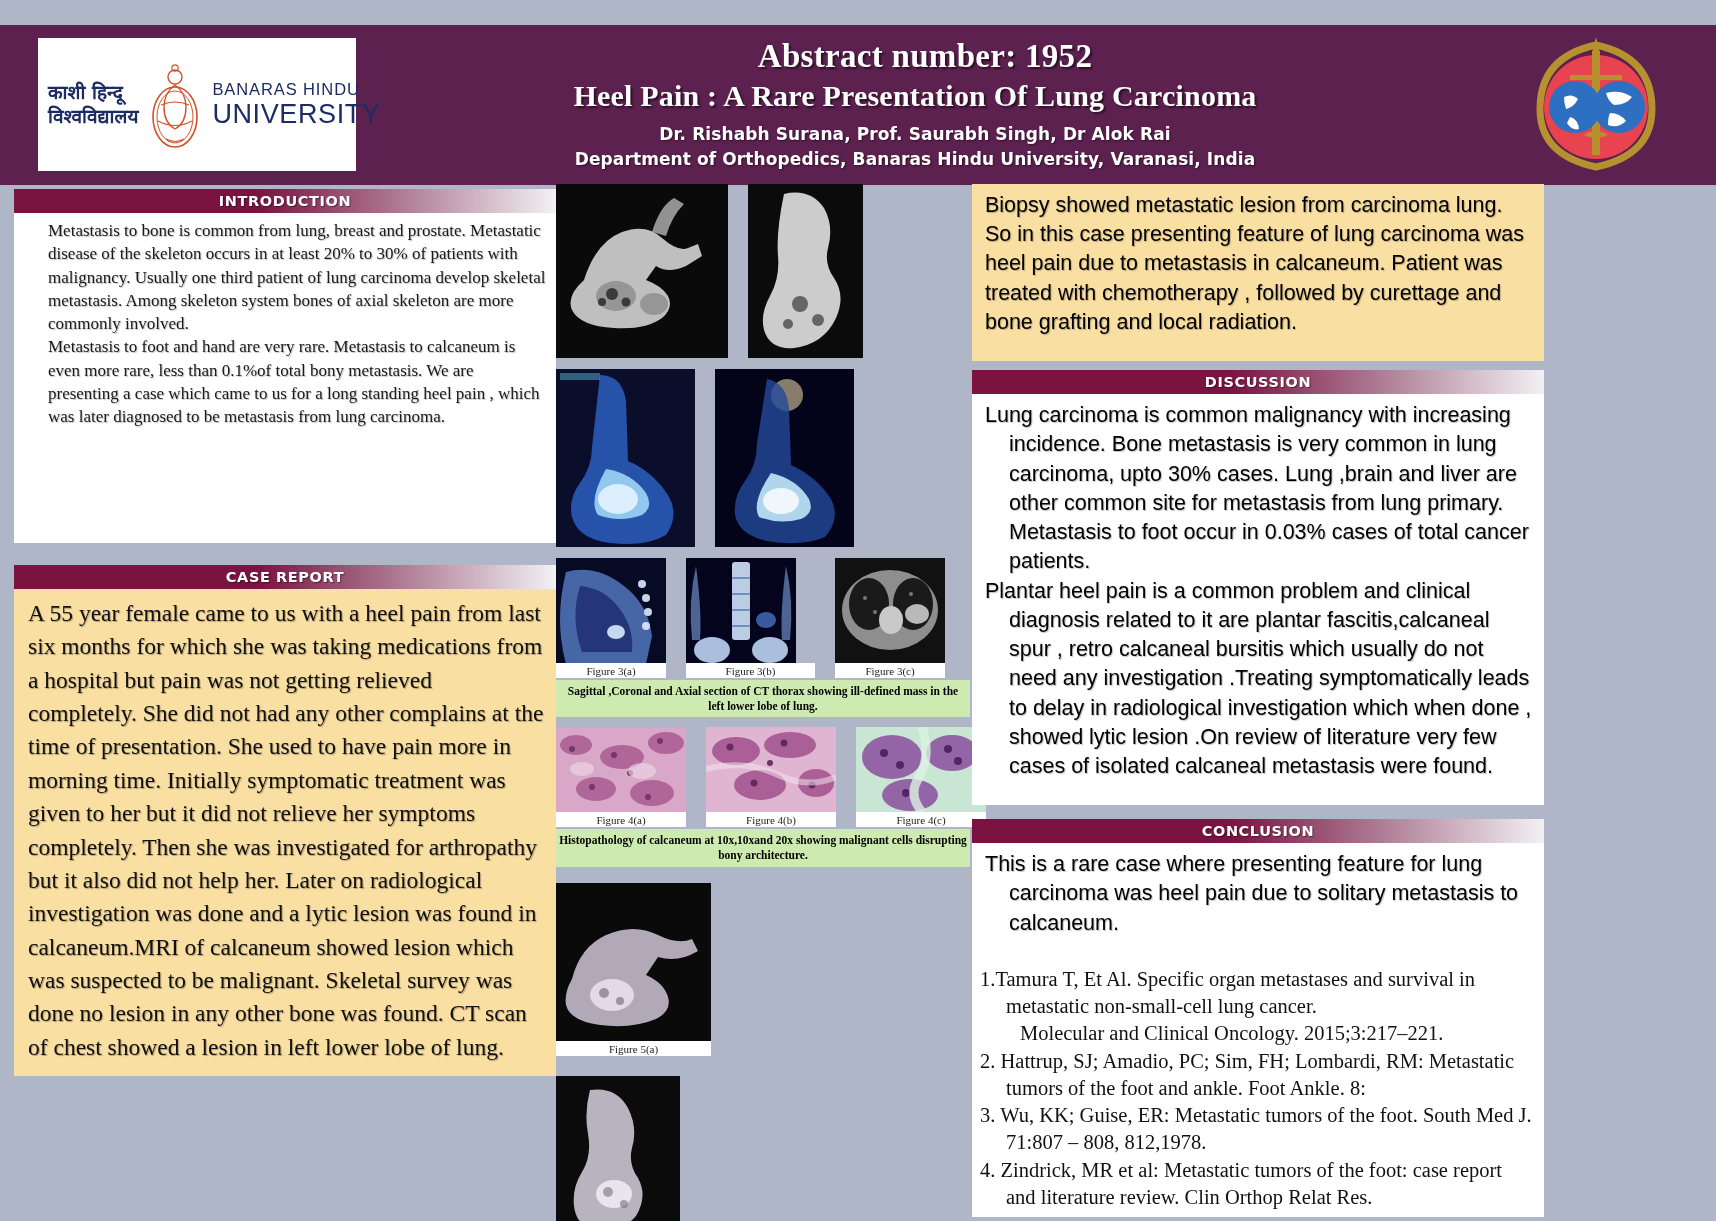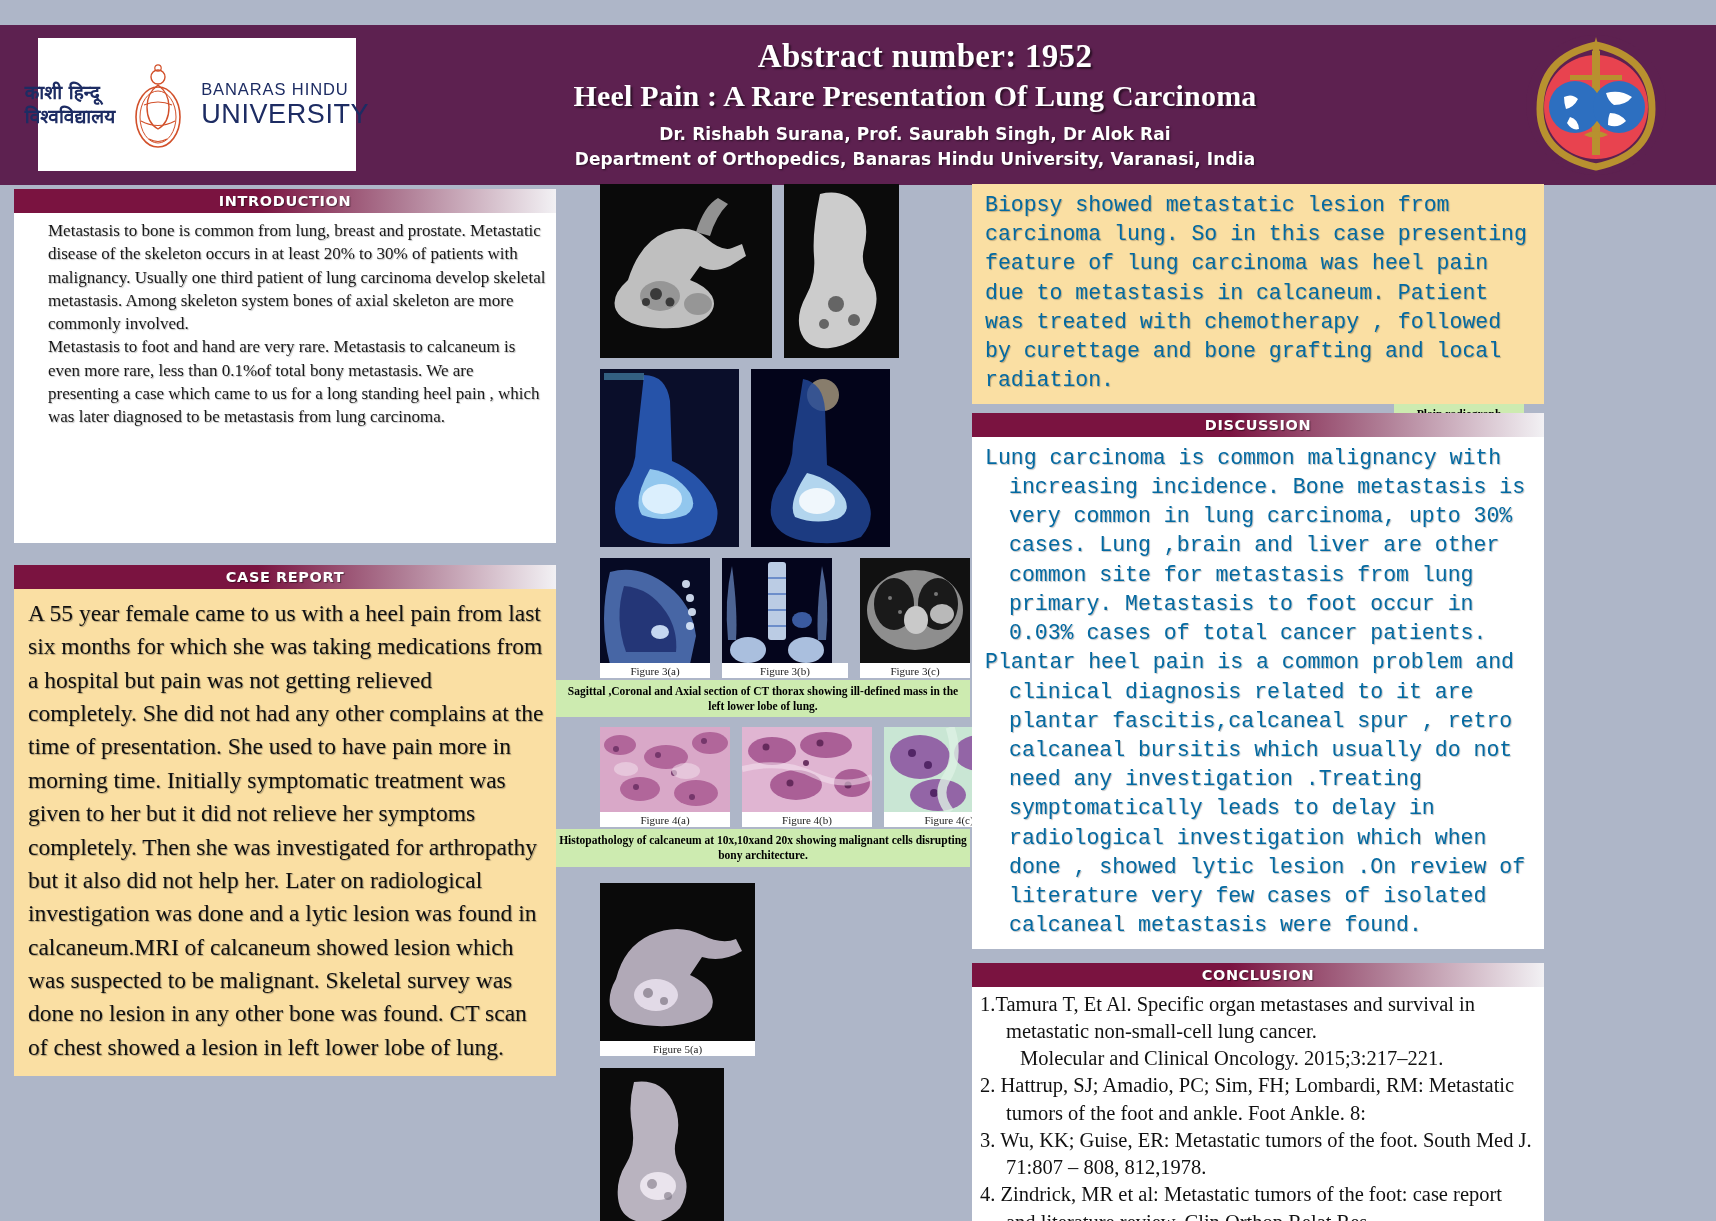--- a/index.html
+++ b/index.html
@@ -13,21 +13,21 @@
 
   
   .header {
     position: absolute; left: 0; top: 25px; width: 1716px; height: 160px;
     background: #5d2150;
     display: flex; align-items: center;
   }
   .logo-box {
     position: absolute; left: 38px; top: 13px;
     width: 318px; height: 133px; background: #ffffff;
-    display: flex; align-items: center; justify-content: center; gap: 12px;
+    display: flex; align-items: center; justify-content: space-between; gap: 6px;
     padding: 0 10px;
   }
   .logo-hindi {
     font-family: "DejaVu Sans", sans-serif;
     font-size: 19px; line-height: 1.25; color: #1d2c63; font-weight: 700;
     text-align: left; white-space: nowrap;
   }
   .logo-emblem { width: 62px; height: 92px; flex: 0 0 62px; }
   .logo-words { text-align: left; color: #1d2c63; font-family: "Liberation Sans", sans-serif; }
   .logo-words .l1 { font-size: 16.5px; letter-spacing: .9px; line-height: 1.2; }
@@ -80,42 +80,42 @@
   .hang { padding-left: 22px; text-indent: -22px; }
 
   .case-text {
     font-family: "Liberation Serif", serif; font-size: 23.5px;
     line-height: 1.42; color: #111111; padding: 8px 12px 10px 14px;
     text-shadow: 1px 1px 1px rgba(0,0,0,.3);
   }
 
   
   .col-mid { position: absolute; left: 556px; top: 184px; width: 414px; }
-  .img-row { display: flex; gap: 12px; margin-left: 44px; }
+  .img-row { display: flex; gap: 20px; }
   .xr { background:#000; position: relative; overflow: hidden; }
   .cap-green {
     background: #cdebb0; color: #000; font-family: "Liberation Serif", serif;
     font-weight: bold; font-size: 11.5px; line-height: 1.28; text-align: center;
     padding: 4px 3px;
   }
   .figlabel {
     font-family: "Liberation Serif", serif; font-size: 11px; color: #222;
     text-align: center; background: #fff; padding: 2px 0 1px;
   }
   .sidecap {
     position: absolute; background: #cdebb0; color: #000;
     font-family: "Liberation Serif", serif; font-weight: bold;
     font-size: 11.6px; line-height: 1.3; text-align: center; padding: 5px 3px;
   }
 
   
   .col-right { position: absolute; left: 972px; top: 184px; width: 572px; }
   .right-text {
-    font-family: Liberation Mono, monospace; font-size: 21.5px;
-    line-height: 1.36; color: #0369a1; padding: 7px 11px 8px 13px;
+    font-family: Liberation Sans, sans-serif; font-size: 21.5px;
+    line-height: 1.36; color: #000000; padding: 7px 11px 24px 13px;
     text-shadow: 1px 1px 1px rgba(0,0,0,.25);
   }
   .ref-text {
     font-family: "Liberation Serif", serif; font-size: 20.5px;
     line-height: 1.33; color: #111; padding: 4px 10px 6px 8px;
   }
   .ref-text p { padding-left: 26px; text-indent: -26px; }
   .ref-text .sub { padding-left: 40px; text-indent: 0; }
 </style>
 </head>
@@ -422,20 +422,25 @@
 
     <div class="banner" style="margin-top:9px;">DISCUSSION</div>
     <div class="panel-white">
       <div class="right-text" style="min-height:318px;">
         <p class="hang" style="padding-left:24px;text-indent:-24px;">Lung carcinoma is common malignancy with increasing incidence. Bone metastasis is very common in lung carcinoma, upto 30% cases. Lung ,brain and liver are other common site for metastasis from lung primary. Metastasis to foot occur in 0.03% cases of total cancer patients.</p>
         <p class="hang" style="padding-left:24px;text-indent:-24px;">Plantar heel pain is a common problem and clinical diagnosis related to it are plantar fascitis,calcaneal spur , retro calcaneal bursitis which usually do not need any investigation .Treating symptomatically leads to delay in radiological investigation which when done , showed lytic lesion .On review of literature very few cases of isolated calcaneal metastasis were found.</p>
       </div>
     </div>
 
     <div class="banner" style="margin-top:14px;">CONCLUSION</div>
+    <div class="panel-white">
+      <div class="right-text" style="min-height:85px;">
+        <p class="hang" style="padding-left:24px;text-indent:-24px;">This is a rare case where presenting feature for lung carcinoma was heel pain due to solitary metastasis to calcaneum.</p>
+      </div>
+    </div>
 
     <div class="panel-white">
       <div class="ref-text" style="min-height:255px;">
         <p><span>1.</span><span>Tamura T,  Et Al. Specific organ metastases and survival in metastatic non-small-cell lung cancer.</span></p>
         <p class="sub">Molecular and Clinical Oncology. 2015;3:217–221.</p>
         <p><span>2.</span> <span>Hattrup, SJ; Amadio, PC; Sim, FH; Lombardi, RM: Metastatic tumors of the foot and ankle. Foot Ankle. 8:</span></p>
         <p><span>3.</span> <span>Wu, KK; Guise, ER: Metastatic tumors of the foot. South Med J. 71:807 – 808, 812,1978.</span></p>
         <p><span>4.</span> <span>Zindrick, MR et al: Metastatic tumors of the foot: case report and literature review. Clin Orthop Relat Res.</span></p>
       </div>
     </div>

